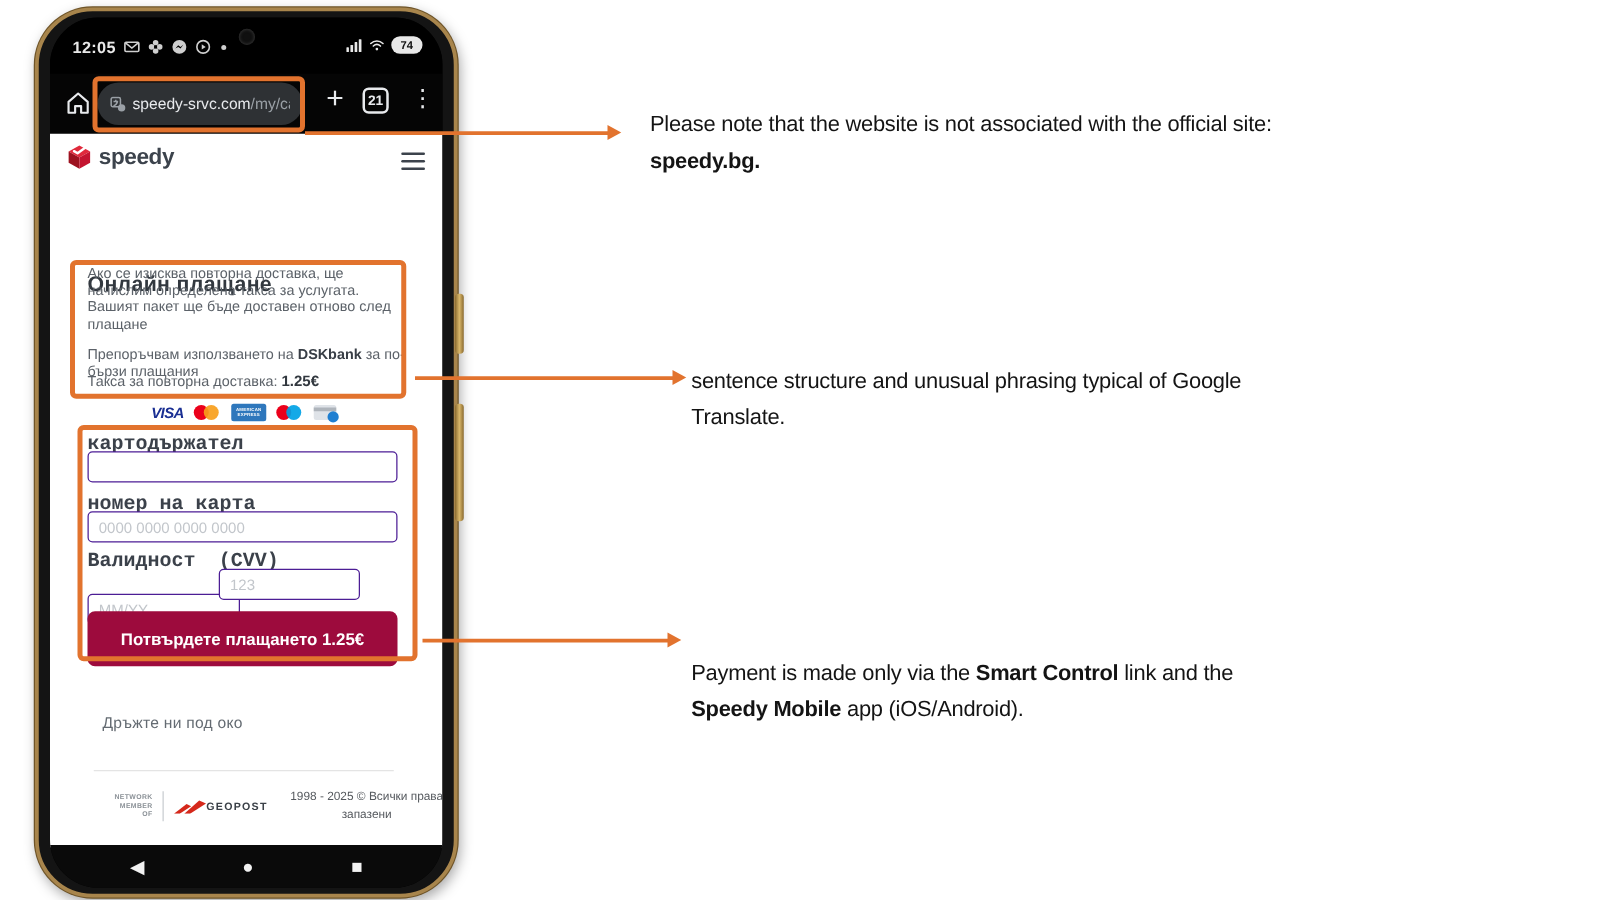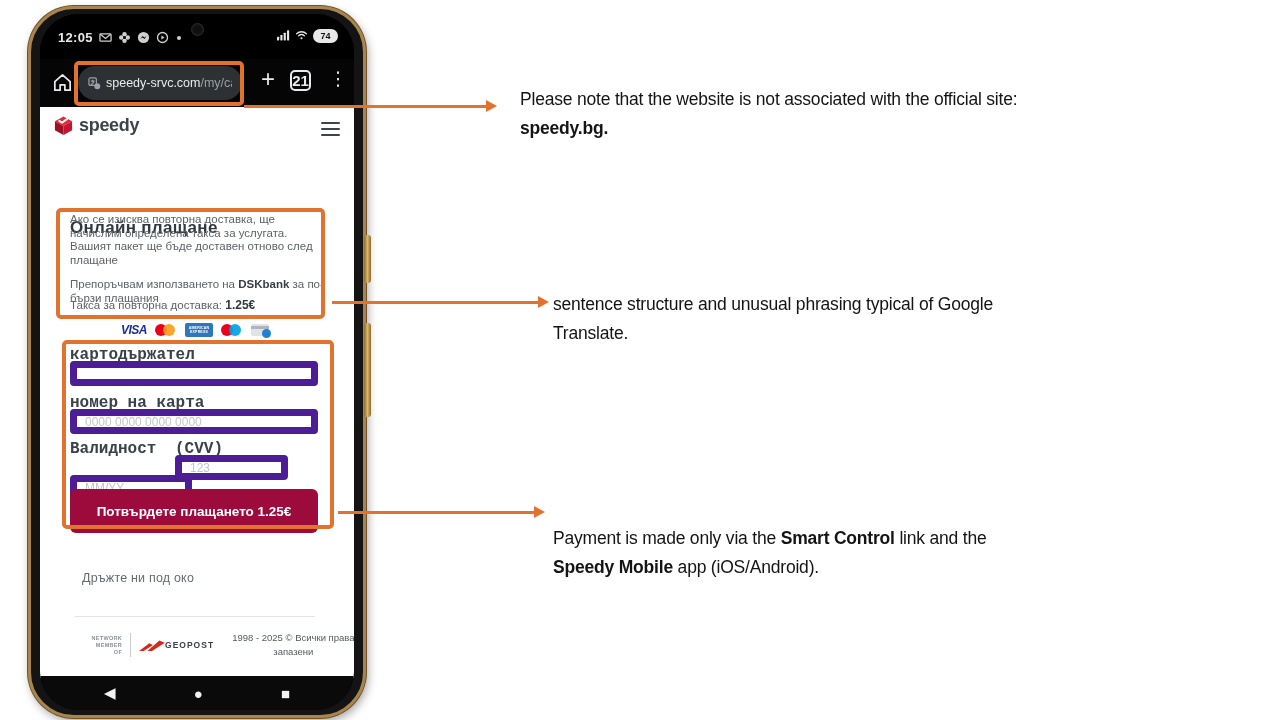--- a/index.html
+++ b/index.html
@@ -18,34 +18,34 @@
            background:#000; overflow:hidden; }
 
   
   .statusbar{ position:absolute; left:0; top:0; width:100%; height:45px; background:#000; }
   .status-left{ position:absolute; left:18px; top:16px; display:flex; align-items:center; gap:6px; }
   .status-time{ color:#e8e8e8; font-size:13px; font-weight:bold; letter-spacing:.3px; }
   .status-ico{ display:inline-flex; width:13px; height:13px; }
   .notif-dot{ width:4px; height:4px; border-radius:50%; background:#cfcfcf; margin-left:2px; }
   .punch-hole{ position:absolute; left:151px; top:9px; width:13px; height:13px; border-radius:50%;
                background:#101010; box-shadow:inset 0 0 2px 1px #2c2c2c; }
-  .status-right{ position:absolute; right:16px; top:15px; display:flex; align-items:flex-start; gap:5px; }
+  .status-right{ position:absolute; right:16px; top:15px; display:flex; align-items:center; gap:5px; }
   .battery{ min-width:25px; height:14px; border-radius:8px; background:#e8e8e8; color:#111;
             font-size:9px; font-weight:bold; display:flex; align-items:center; justify-content:center; padding:0 4px; }
 
   
   .browserbar{ position:absolute; left:0; top:45px; width:100%; height:48px; background:#050505; }
   .home-ico{ position:absolute; left:11px; top:12px; }
   .url-pill{ position:absolute; left:38px; top:7px; width:164px; height:34px; border-radius:17px;
              background:#2e3134; display:flex; align-items:center; padding:0 10px; gap:5px; }
   .url-text{ font-size:12.5px; color:#e8eaed; white-space:nowrap; overflow:hidden; }
   .url-path{ color:#9aa0a6; }
   .plus-btn{ position:absolute; left:213px; top:6px; color:#e8eaed; font-size:24px; font-weight:300; width:30px; text-align:center; }
   .tab-btn{ position:absolute; left:250px; top:11px; width:21px; height:21px; border:2px solid #e8eaed;
-            border-radius:5px; color:#e8eaed; font-size:15px; font-weight:bold; display:flex; align-items:center; justify-content:center; }
+            border-radius:5px; color:#e8eaed; font-size:11px; font-weight:bold; display:flex; align-items:center; justify-content:center; }
   .kebab-btn{ position:absolute; left:288px; top:8px; color:#e8eaed; font-size:19px; width:20px; text-align:center; letter-spacing:0; }
 
   
   .webpage{ position:absolute; left:0; top:93px; width:100%; height:571px; background:#ffffff; overflow:hidden;
             color:#3b414a; }
   .site-header{ position:absolute; left:0; top:0; width:100%; height:44px; }
   .brand{ position:absolute; left:13px; top:8px; display:flex; align-items:center; gap:5px; }
   .brand-name{ font-size:18px; font-weight:bold; color:#3c434c; letter-spacing:-.3px; }
   .hamburger{ position:absolute; right:14px; top:15px; width:19px; }
   .hamburger span{ display:block; height:2px; background:#3c434c; margin-bottom:4px; border-radius:1px; }
@@ -64,21 +64,21 @@
   .mc-ico i,.maestro-ico i{ position:absolute; top:1px; width:12px; height:12px; border-radius:50%; }
   .mc-ico i.c1{ left:0; background:#eb001b; } .mc-ico i.c2{ left:8px; background:#f79e1b; opacity:.92; }
   .maestro-ico i.c1{ left:0; background:#eb001b; } .maestro-ico i.c2{ left:8px; background:#00a2e5; opacity:.92; }
   .amex-ico{ width:28px; height:14px; background:#2e77bc; border-radius:2px; color:#fff; font-size:3.5px; font-weight:bold;
              display:flex; align-items:center; justify-content:center; text-align:center; letter-spacing:.2px; }
   .genericcard-ico{ position:relative; width:18px; height:12px; background:#dfe3e8; border-radius:2px; }
   .genericcard-ico::before{ content:''; position:absolute; left:0; top:2px; width:100%; height:3px; background:#aeb4bb; }
   .genericcard-ico::after{ content:''; position:absolute; right:-2px; bottom:-2px; width:9px; height:9px; border-radius:50%; background:#1f7fd1; }
 
   .form-label{ position:absolute; left:30px; font-size:16px; font-weight:bold; color:#3b414a;font-family:Liberation Mono, monospace; }
-  .form-input{ position:absolute; height:25px; border:7px solid #4c1d95; border-radius:4px; background:#fff;
+  .form-input{ position:absolute; height:25px; border:1px solid #4c1d95; border-radius:4px; background:#fff;
                font-size:12px; color:#444; padding:0 8px; font-family:"Liberation Sans", sans-serif; }
   .form-input::placeholder{ color:#c2c6cb; }
   .lbl-holder{ top:239px; } .inp-holder{ left:30px; top:254px; width:248px; }
   .lbl-number{ top:287px; } .inp-number{ left:30px; top:302px; width:248px; }
   .lbl-exp{ top:333px; } .lbl-cvv{ left:135px; top:333px; }
   .inp-exp{ left:30px; top:368px; width:122px; } .inp-cvv{ left:135px; top:348px; width:113px; }
   .pay-btn{ position:absolute; left:30px; top:382px; width:248px; height:44px; background:#9d0b3d; border:none;
             border-radius:6px; color:#fff; font-size:13.5px; font-weight:bold; font-family:"Liberation Sans", sans-serif; }
 
   .tagline{ position:absolute; left:42px; top:464px; font-size:12.5px; color:#646b72; letter-spacing:.2px; }

